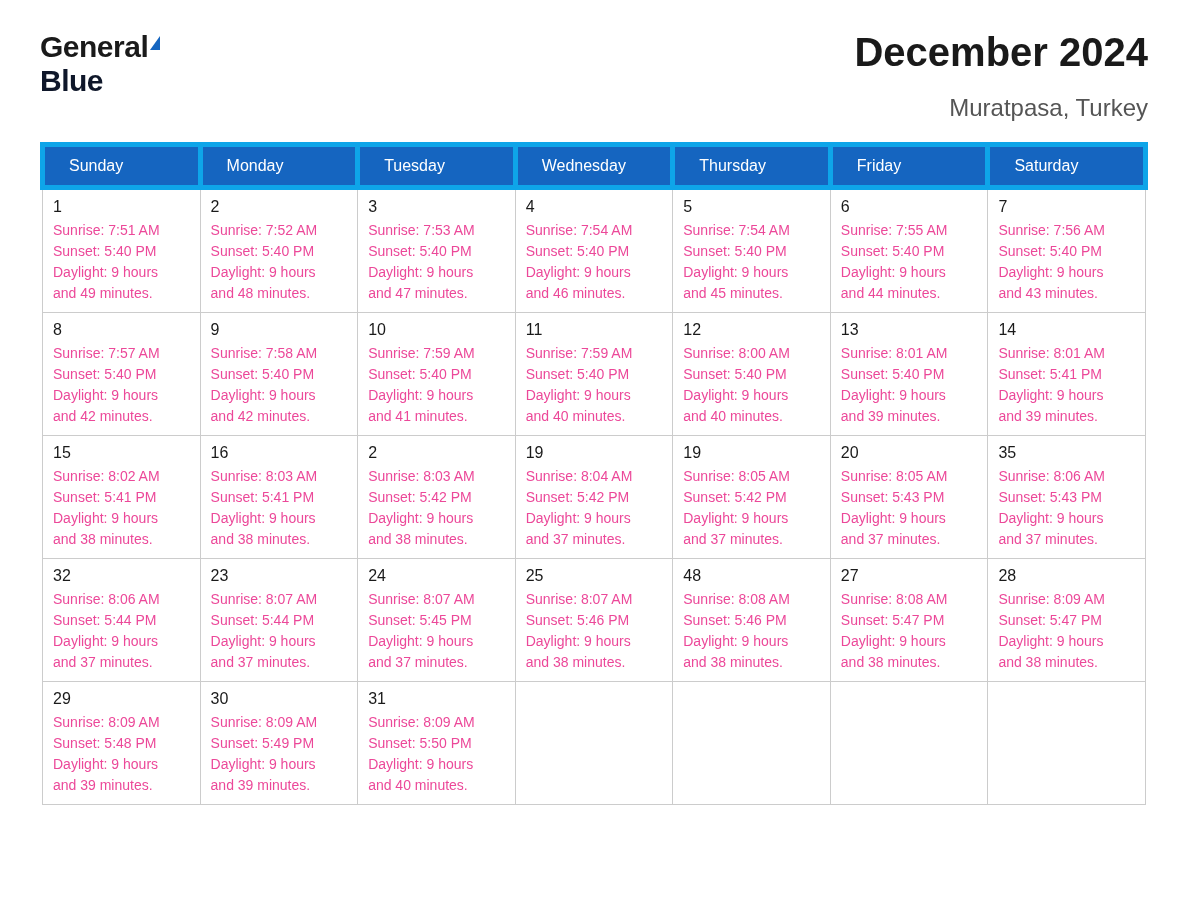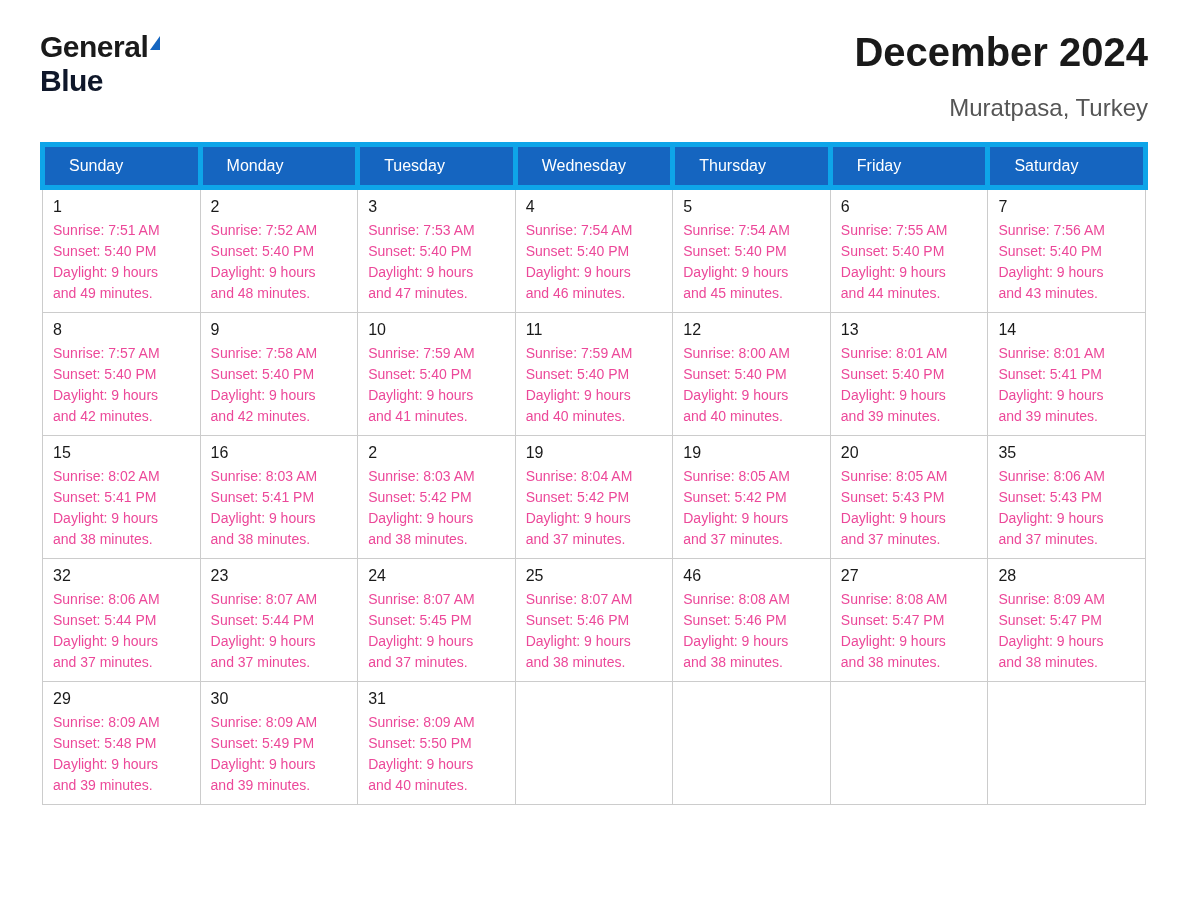--- a/index.html
+++ b/index.html
@@ -240,21 +240,21 @@
         </td>
         <td>
           <span class="day-num">24</span>
           <div class="day-info">Sunrise: 8:07 AM<br>Sunset: 5:45 PM<br>Daylight: 9 hours<br>and 37 minutes.</div>
         </td>
         <td>
           <span class="day-num">25</span>
           <div class="day-info">Sunrise: 8:07 AM<br>Sunset: 5:46 PM<br>Daylight: 9 hours<br>and 38 minutes.</div>
         </td>
         <td>
-          <span class="day-num">46</span>
+          <span class="day-num">48</span>
           <div class="day-info">Sunrise: 8:08 AM<br>Sunset: 5:46 PM<br>Daylight: 9 hours<br>and 38 minutes.</div>
         </td>
         <td>
           <span class="day-num">27</span>
           <div class="day-info">Sunrise: 8:08 AM<br>Sunset: 5:47 PM<br>Daylight: 9 hours<br>and 38 minutes.</div>
         </td>
         <td>
           <span class="day-num">28</span>
           <div class="day-info">Sunrise: 8:09 AM<br>Sunset: 5:47 PM<br>Daylight: 9 hours<br>and 38 minutes.</div>
         </td>

